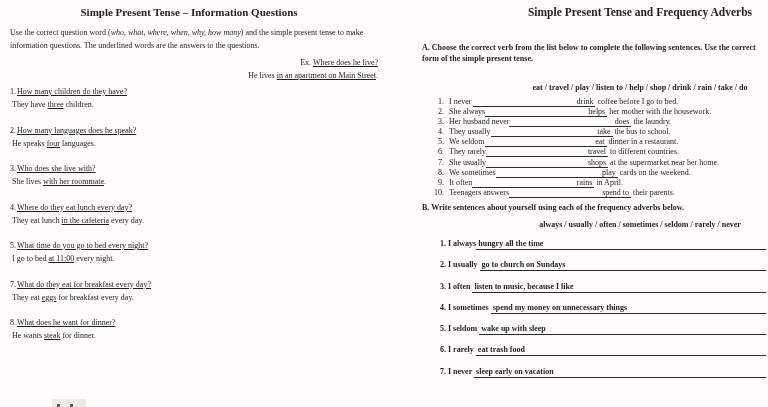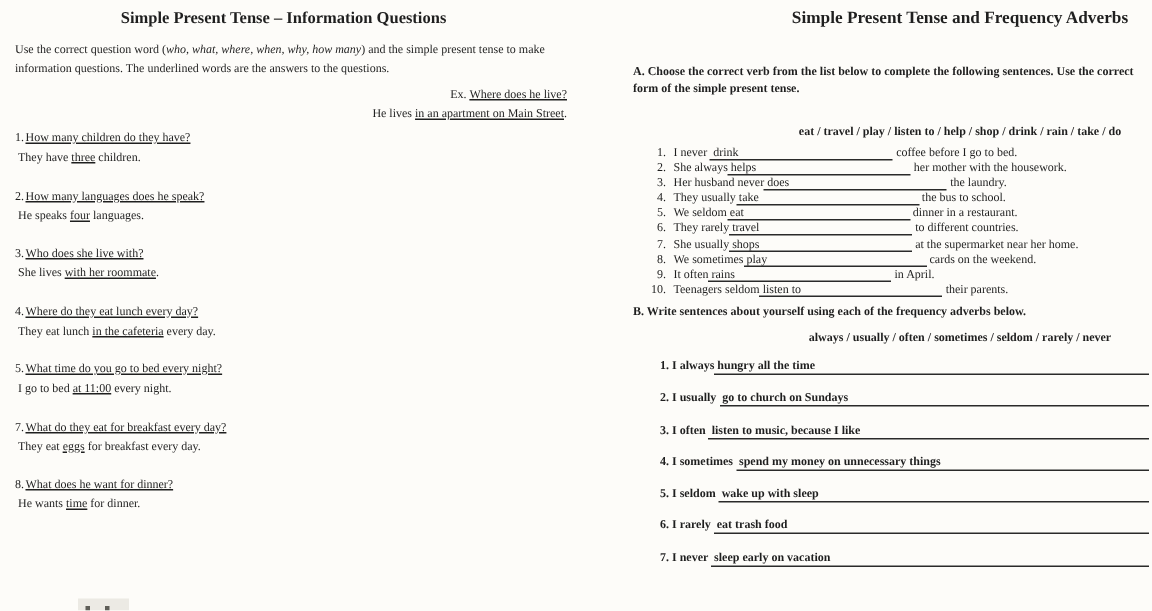--- a/index.html
+++ b/index.html
@@ -30,21 +30,21 @@
   
   .a-head{font-size:8px;font-weight:bold;line-height:11px;margin:0;}
   .a-head .l1{white-space:pre;}
   .bank{font-size:8px;font-weight:bold;text-align:center;width:436px;line-height:10px;}
   .bank-a{margin:19px 0 4px;}
   .bank-b{margin:8px 0 9px;}
   .a-list{margin:0 0 5px 6px;}
   .a-item{font-size:8px;line-height:10.1px;white-space:pre;}
   .a-item .num{display:inline-block;width:16px;text-align:right;margin-right:5px;white-space:pre;}
   .blank{
-    display:inline-block;min-width:118px;text-align:left;
+    display:inline-block;min-width:118px;text-align:right;
     border-bottom:1px solid #2a2a2a;line-height:9px;padding:0 2px;
   }
   .b-head{font-size:8px;font-weight:bold;line-height:9px;margin:5px 0 0;}
   .b-list{margin-top:9px;}
   .b-item{
     display:flex;align-items:baseline;width:332px;margin-left:18px;
     font-size:8px;line-height:10px;margin-bottom:10.3px;font-weight:bold;
   }
   .b-lead{white-space:pre;flex:0 0 auto;}
   .b-blank{flex:1 1 auto;border-bottom:1px solid #2a2a2a;padding-left:2px;white-space:pre;overflow:hidden;}
@@ -98,21 +98,21 @@
   </div>
 
 
   <div class="qa">
     <div class="q-line"><span class="num">7.</span><span class="u">What do they eat for breakfast every day?</span></div>
     <div class="a-line"><span>They eat </span><span class="u">eggs</span><span> for breakfast every day.</span></div>
   </div>
 
   <div class="qa">
     <div class="q-line"><span class="num">8.</span><span class="u">What does he want for dinner?</span></div>
-    <div class="a-line"><span>He wants </span><span class="u">time</span><span> for dinner.</span></div>
+    <div class="a-line"><span>He wants </span><span class="u">steak</span><span> for dinner.</span></div>
   </div>
 </div>
 
 <div class="page page-right">
   <h1 class="doc-title">Simple Present Tense and Frequency Adverbs</h1>
 
   <div class="a-head">
     <div class="l1">A. Choose the correct verb from the list below to complete the following sentences. Use the correct</div>
     <div class="l2">form of the simple present tense.</div>
   </div>
@@ -122,21 +122,21 @@
   <div class="a-list">
     <div class="a-item"><span class="num">1.</span><span>I never </span><span class="blank">drink</span><span> coffee before I go to bed.</span></div>
     <div class="a-item"><span class="num">2.</span><span>She always</span><span class="blank">helps</span><span> her mother with the housework.</span></div>
     <div class="a-item"><span class="num">3.</span><span>Her husband never</span><span class="blank">does</span><span> the laundry.</span></div>
     <div class="a-item"><span class="num">4.</span><span>They usually</span><span class="blank">take</span><span> the bus to school.</span></div>
     <div class="a-item"><span class="num">5.</span><span>We seldom</span><span class="blank">eat</span><span> dinner in a restaurant.</span></div>
     <div class="a-item"><span class="num">6.</span><span>They rarely</span><span class="blank">travel</span><span> to different countries.</span></div>
     <div class="a-item"><span class="num">7.</span><span>She usually</span><span class="blank">shops</span><span> at the supermarket near her home.</span></div>
     <div class="a-item"><span class="num">8.</span><span>We sometimes</span><span class="blank">play</span><span> cards on the weekend.</span></div>
     <div class="a-item"><span class="num">9.</span><span>It often</span><span class="blank">rains</span><span> in April.</span></div>
-    <div class="a-item"><span class="num">10.</span><span>Teenagers seldom</span><span class="blank">listen to</span><span> their parents.</span></div>
+    <div class="a-item"><span class="num">10.</span><span>Teenagers answers</span><span class="blank">spend to</span><span> their parents.</span></div>
   </div>
 
   <div class="b-head">B. Write sentences about yourself using each of the frequency adverbs below.</div>
 
   <div class="bank bank-b">always / usually / often / sometimes / seldom / rarely / never</div>
 
   <div class="b-list">
     <div class="b-item">
         <span class="b-lead"><span>1.</span><span> I always</span></span>
         <span class="b-blank u-line">hungry all the time</span>

